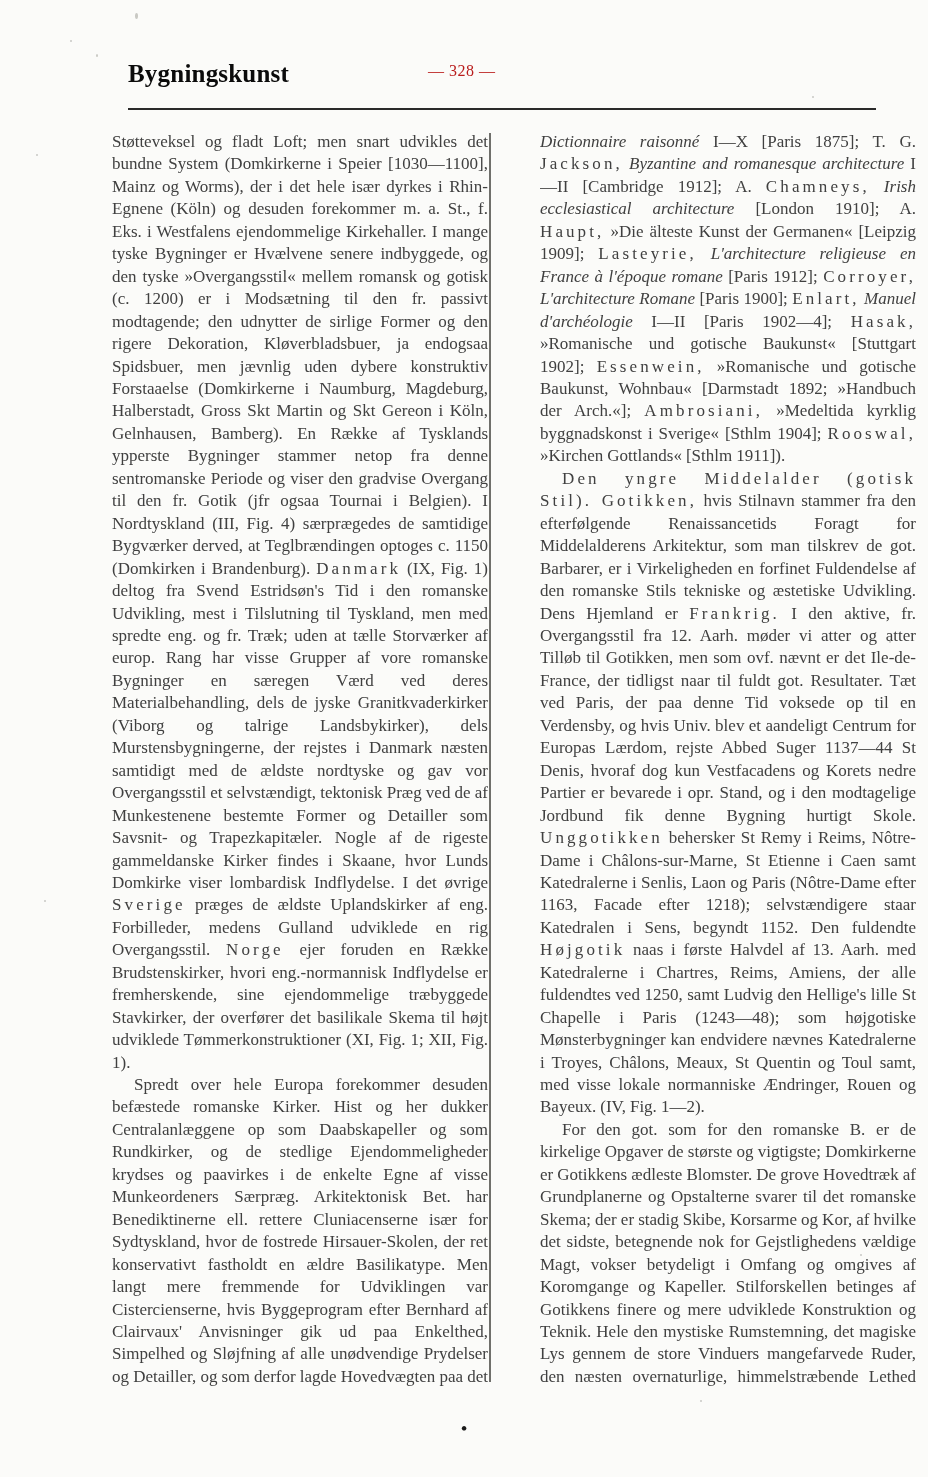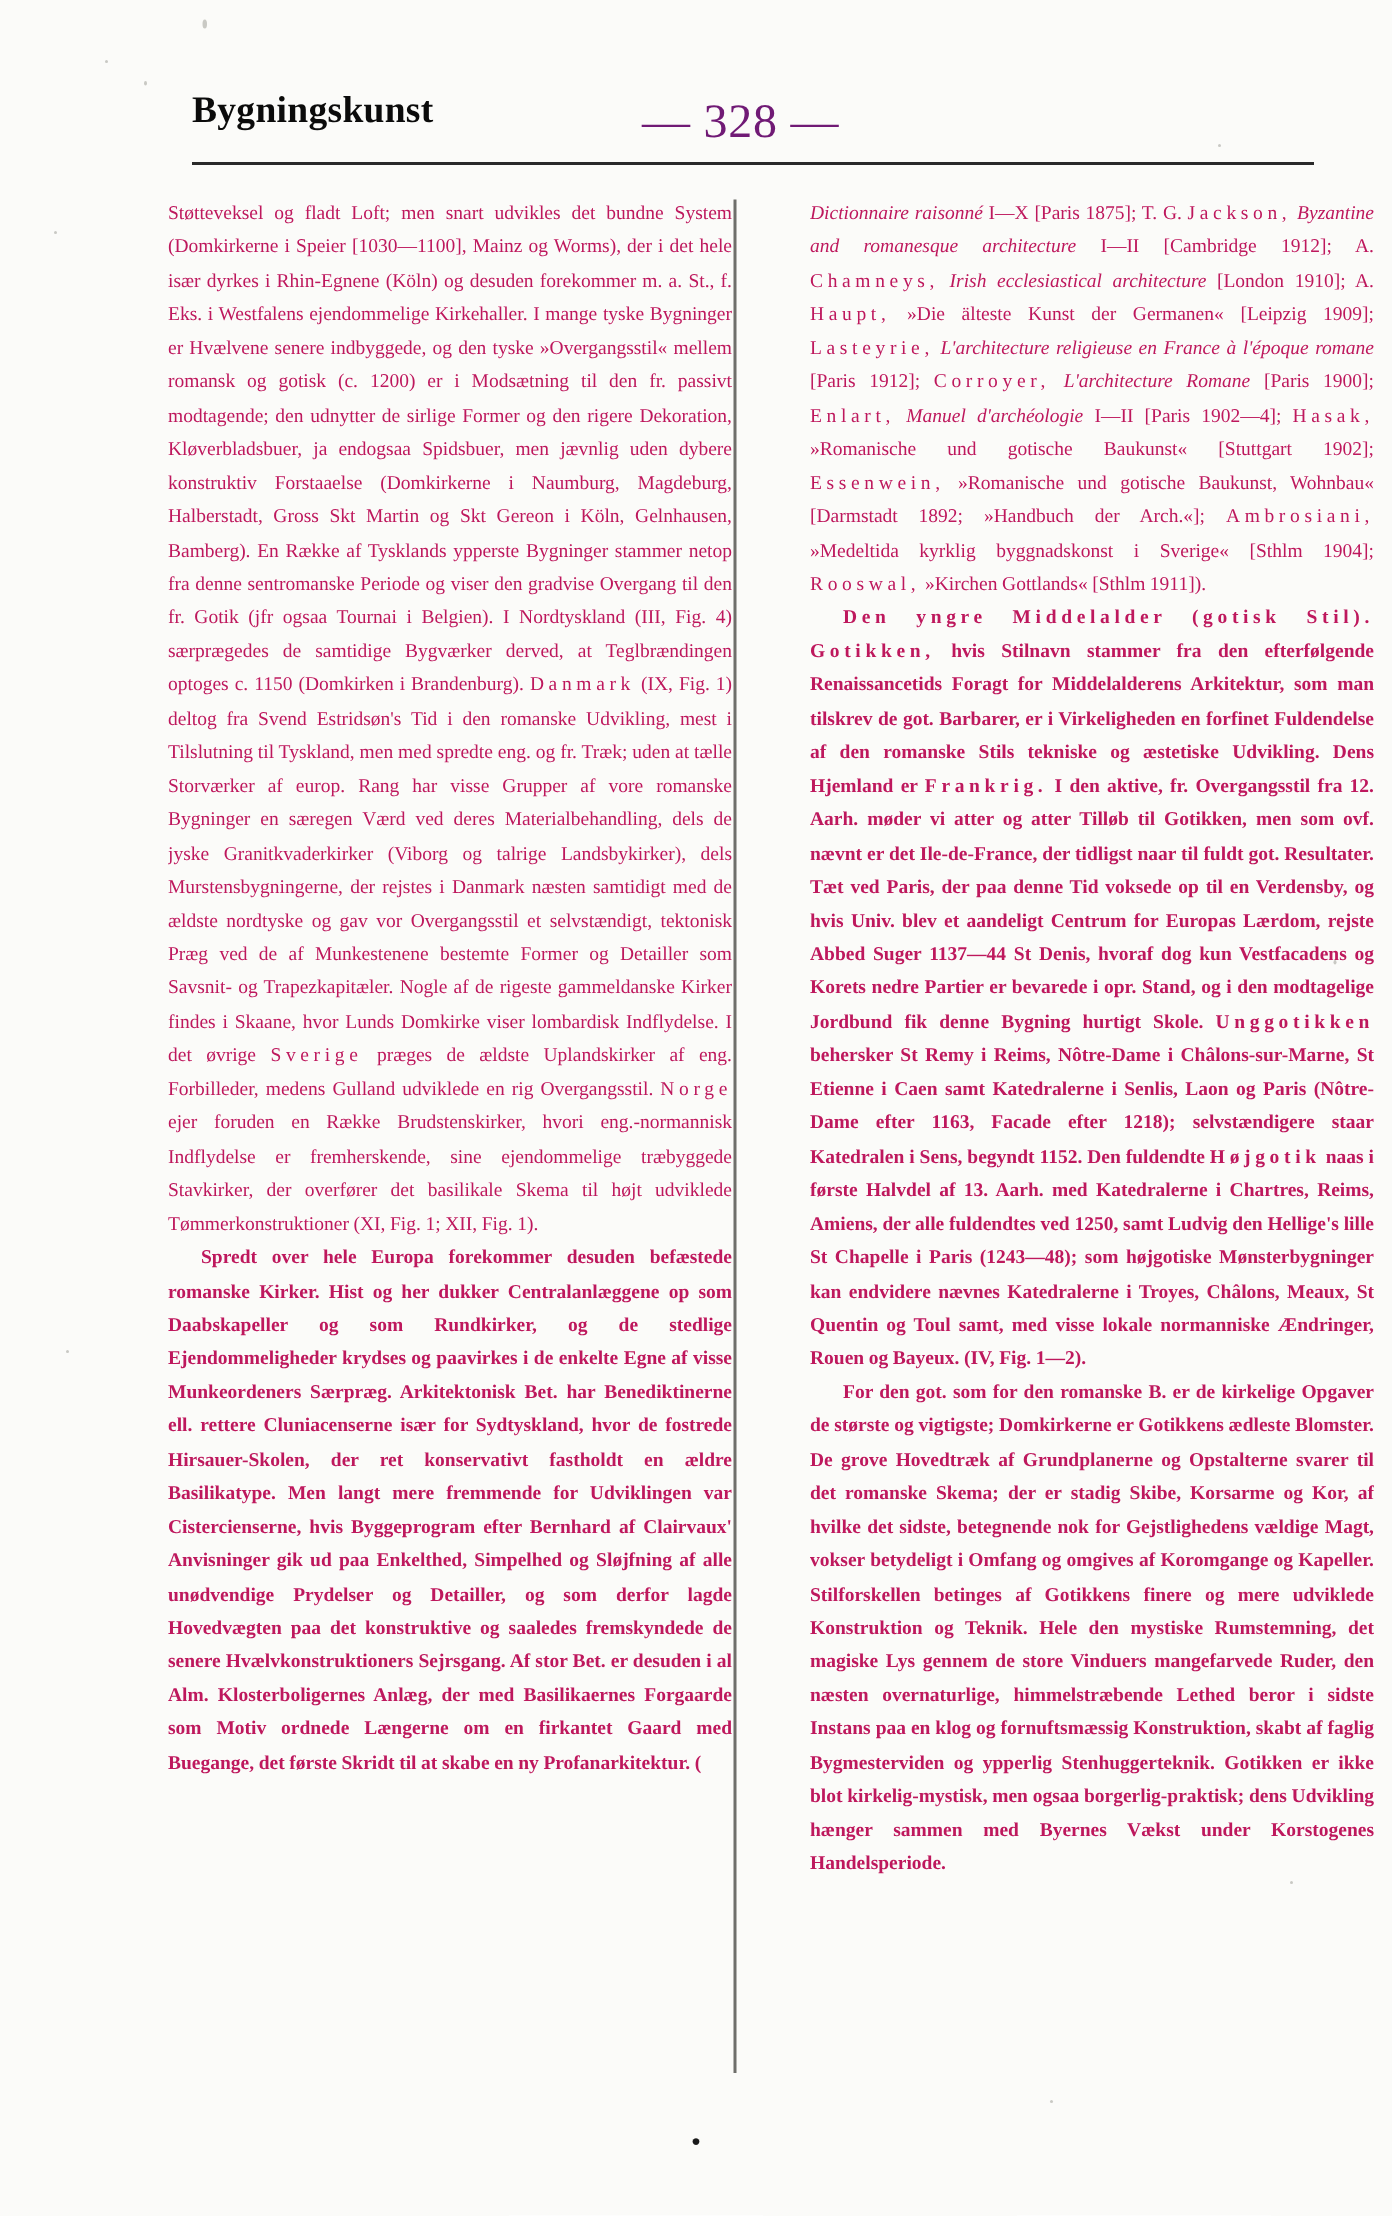--- a/index.html
+++ b/index.html
@@ -42,22 +42,22 @@
     top: 0;
     font-weight: bold;
     font-size: 25px;
     letter-spacing: 0.2px;
     color: #0b0b0b;
   }
   .masthead-folio {
     position: absolute;
     left: 300px;
     top: 2px;
-    font-size: 32px;
-    color: #701a75;
+    font-size: 16px;
+    color: #b91c1c;
     letter-spacing: 0.5px;
     text-align: right;
   }
   .masthead-rule {
     position: absolute;
     left: 0;
     top: 48px;
     width: 748px;
     height: 2px;
     background: #2a2a2a;
@@ -85,29 +85,29 @@
     position: absolute;
     left: 377px;
     top: 2px;
     width: 2px;
     height: 1249px;
     background: #6f6f6b;
   }
 
   p.para {
     margin: 0;
-    font-size: 13px;
+    font-size: 17px;
     line-height: 22.45px;
     text-align: justify;
     text-justify: inter-word;
     word-spacing: -0.2px;
     hyphens: none;
-    color: #be185d;
+    color: #404040;
   }
-  p.indent { text-indent: 22px; font-weight: bold; }
+  p.indent { text-indent: 22px; }
 
   
   .sp {            
     letter-spacing: 3.1px;
   }
   .it {            
     font-style: italic;
   }
 
   

